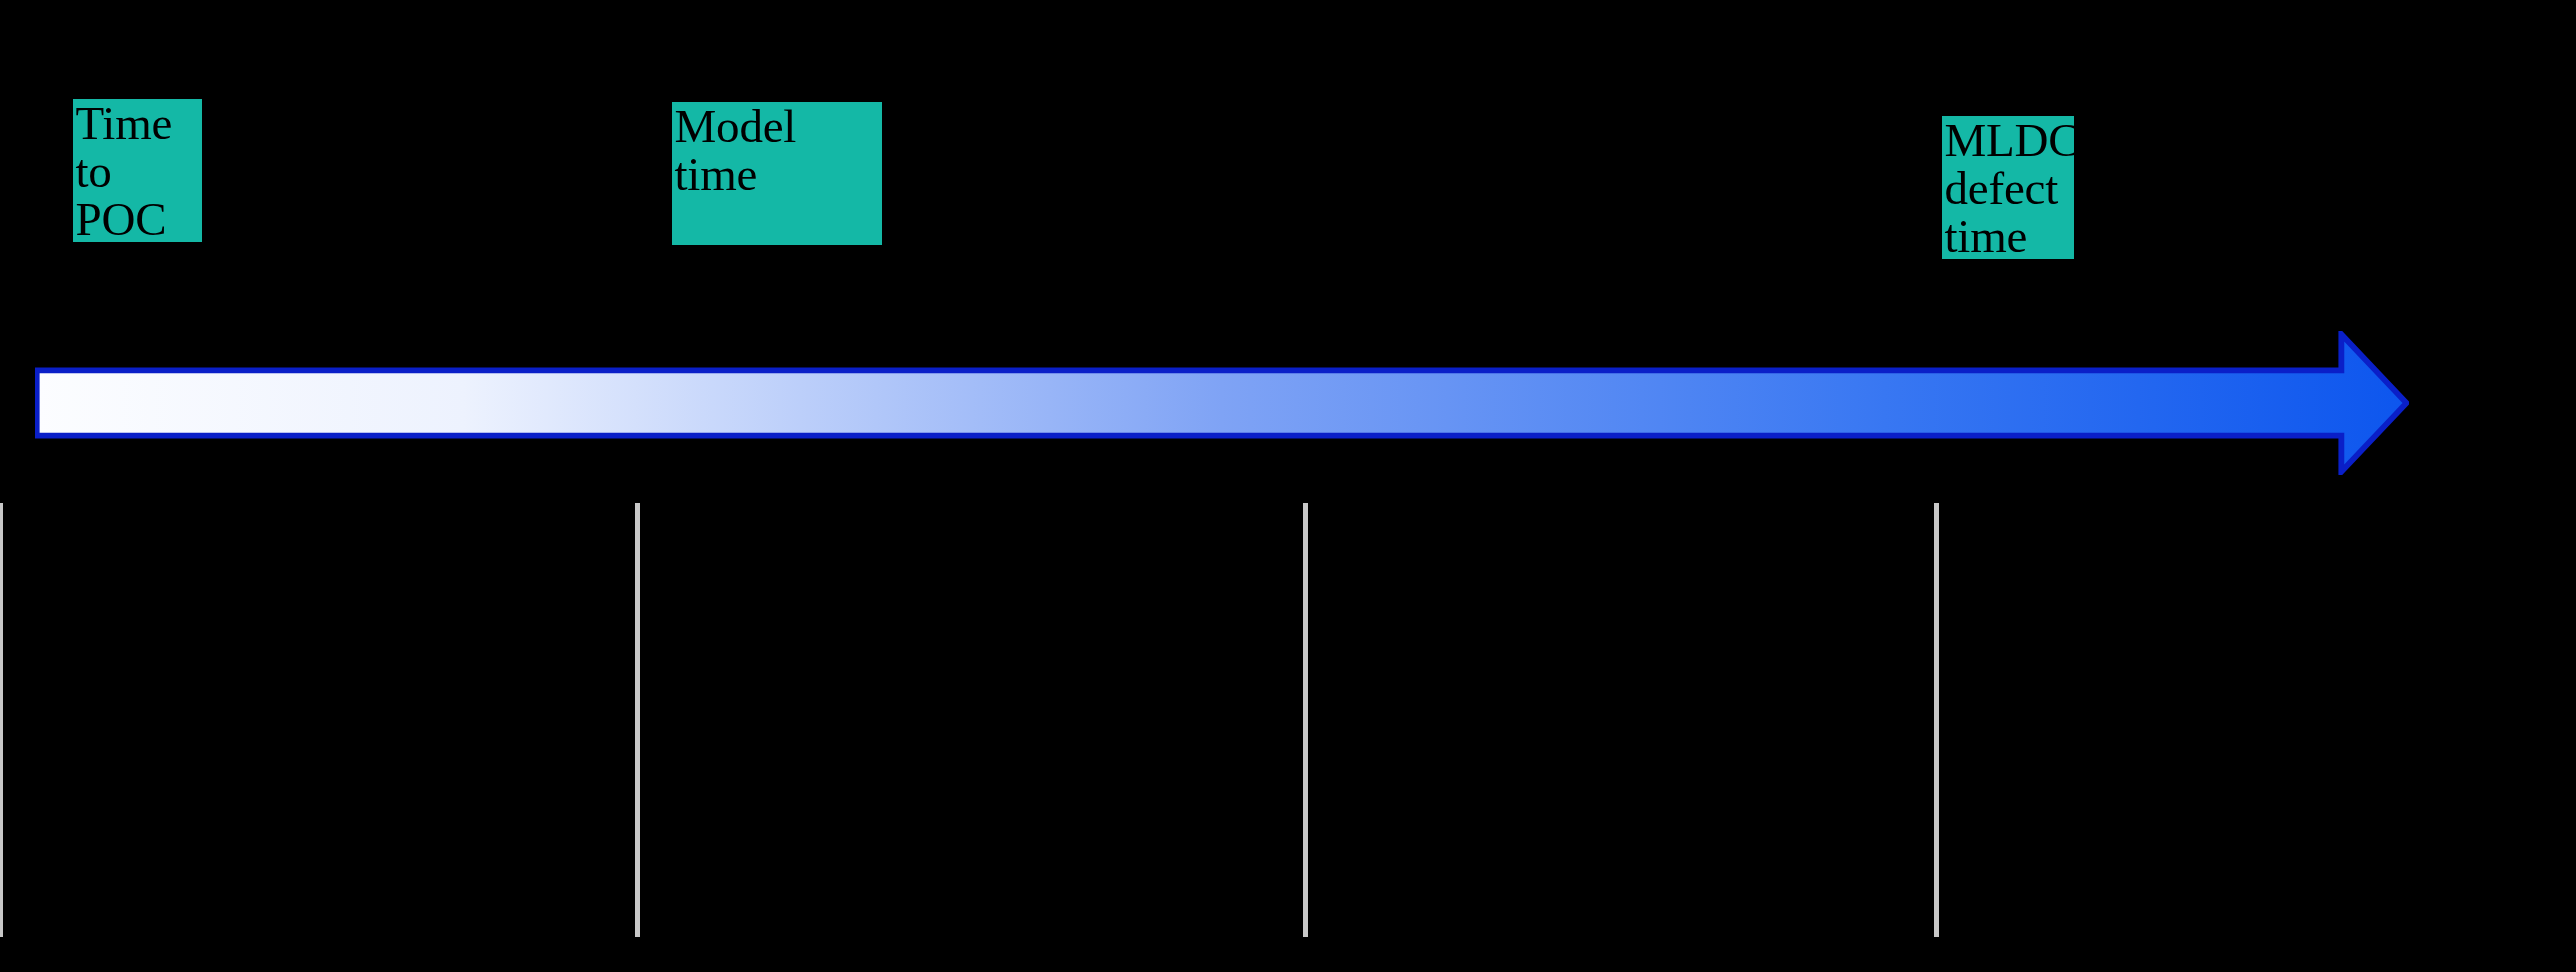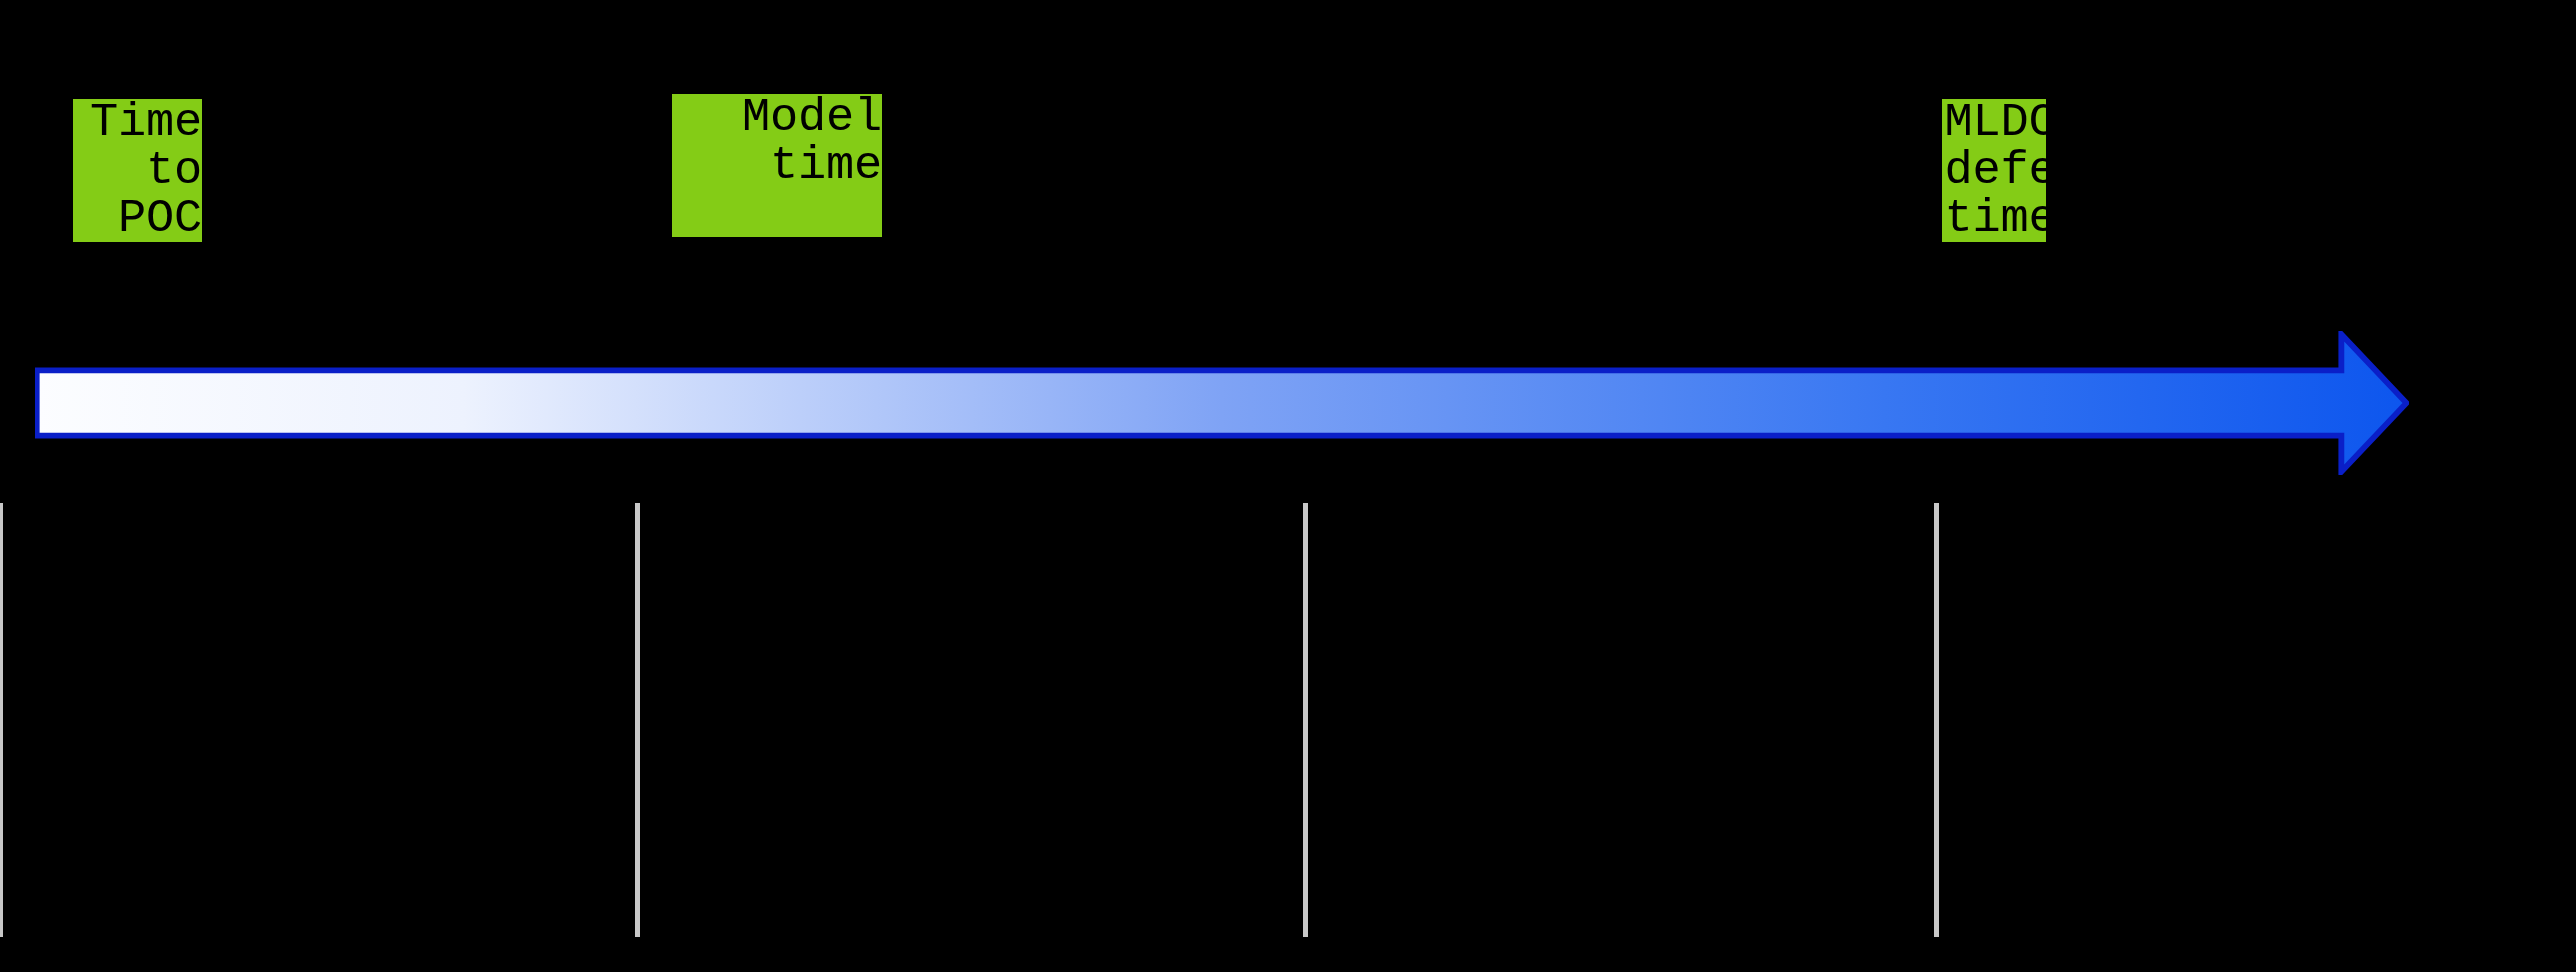--- a/index.html
+++ b/index.html
@@ -15,41 +15,40 @@
     position: relative;
     width: 2576px;
     height: 972px;
     background: #000000;
     overflow: hidden;
   }
 
   
   .label-box {
     position: absolute;
-    background: #84cc16;
+    background: #14b8a6;
     color: #000000;
-    font-family: Liberation Mono, monospace;
+    font-family: Liberation Serif, serif;
     font-size: 47px;
     line-height: 48px;
     padding: 0;
     box-sizing: border-box;
     white-space: nowrap;
     overflow: visible;
-    text-align: right;
   }
   .label-box .line {
     display: block;
     padding-left: 2.5px;
     letter-spacing: -0.2px;
   }
 
   .label-box.b0 { left: 73px;   top: 99px; width: 129px; height: 143px; }
-  .label-box.b1 { left: 672px;  top: 94px; width: 210px; height: 143px; }
+  .label-box.b1 { left: 672px;  top: 102px; width: 210px; height: 143px; }
   .label-box.b2 { left: 1307px; top: 99px; width: 131px; height: 143px; }
-  .label-box.b3 { left: 1942px; top: 99px; width: 104px; height: 143px; }
+  .label-box.b3 { left: 1942px; top: 116px; width: 132px; height: 143px; }
 
   
   .arrow {
     position: absolute;
     left: 35px;
     top: 331px;
     width: 2374px;
     height: 144px;
   }
   .arrow svg { display: block; width: 100%; height: 100%; }

